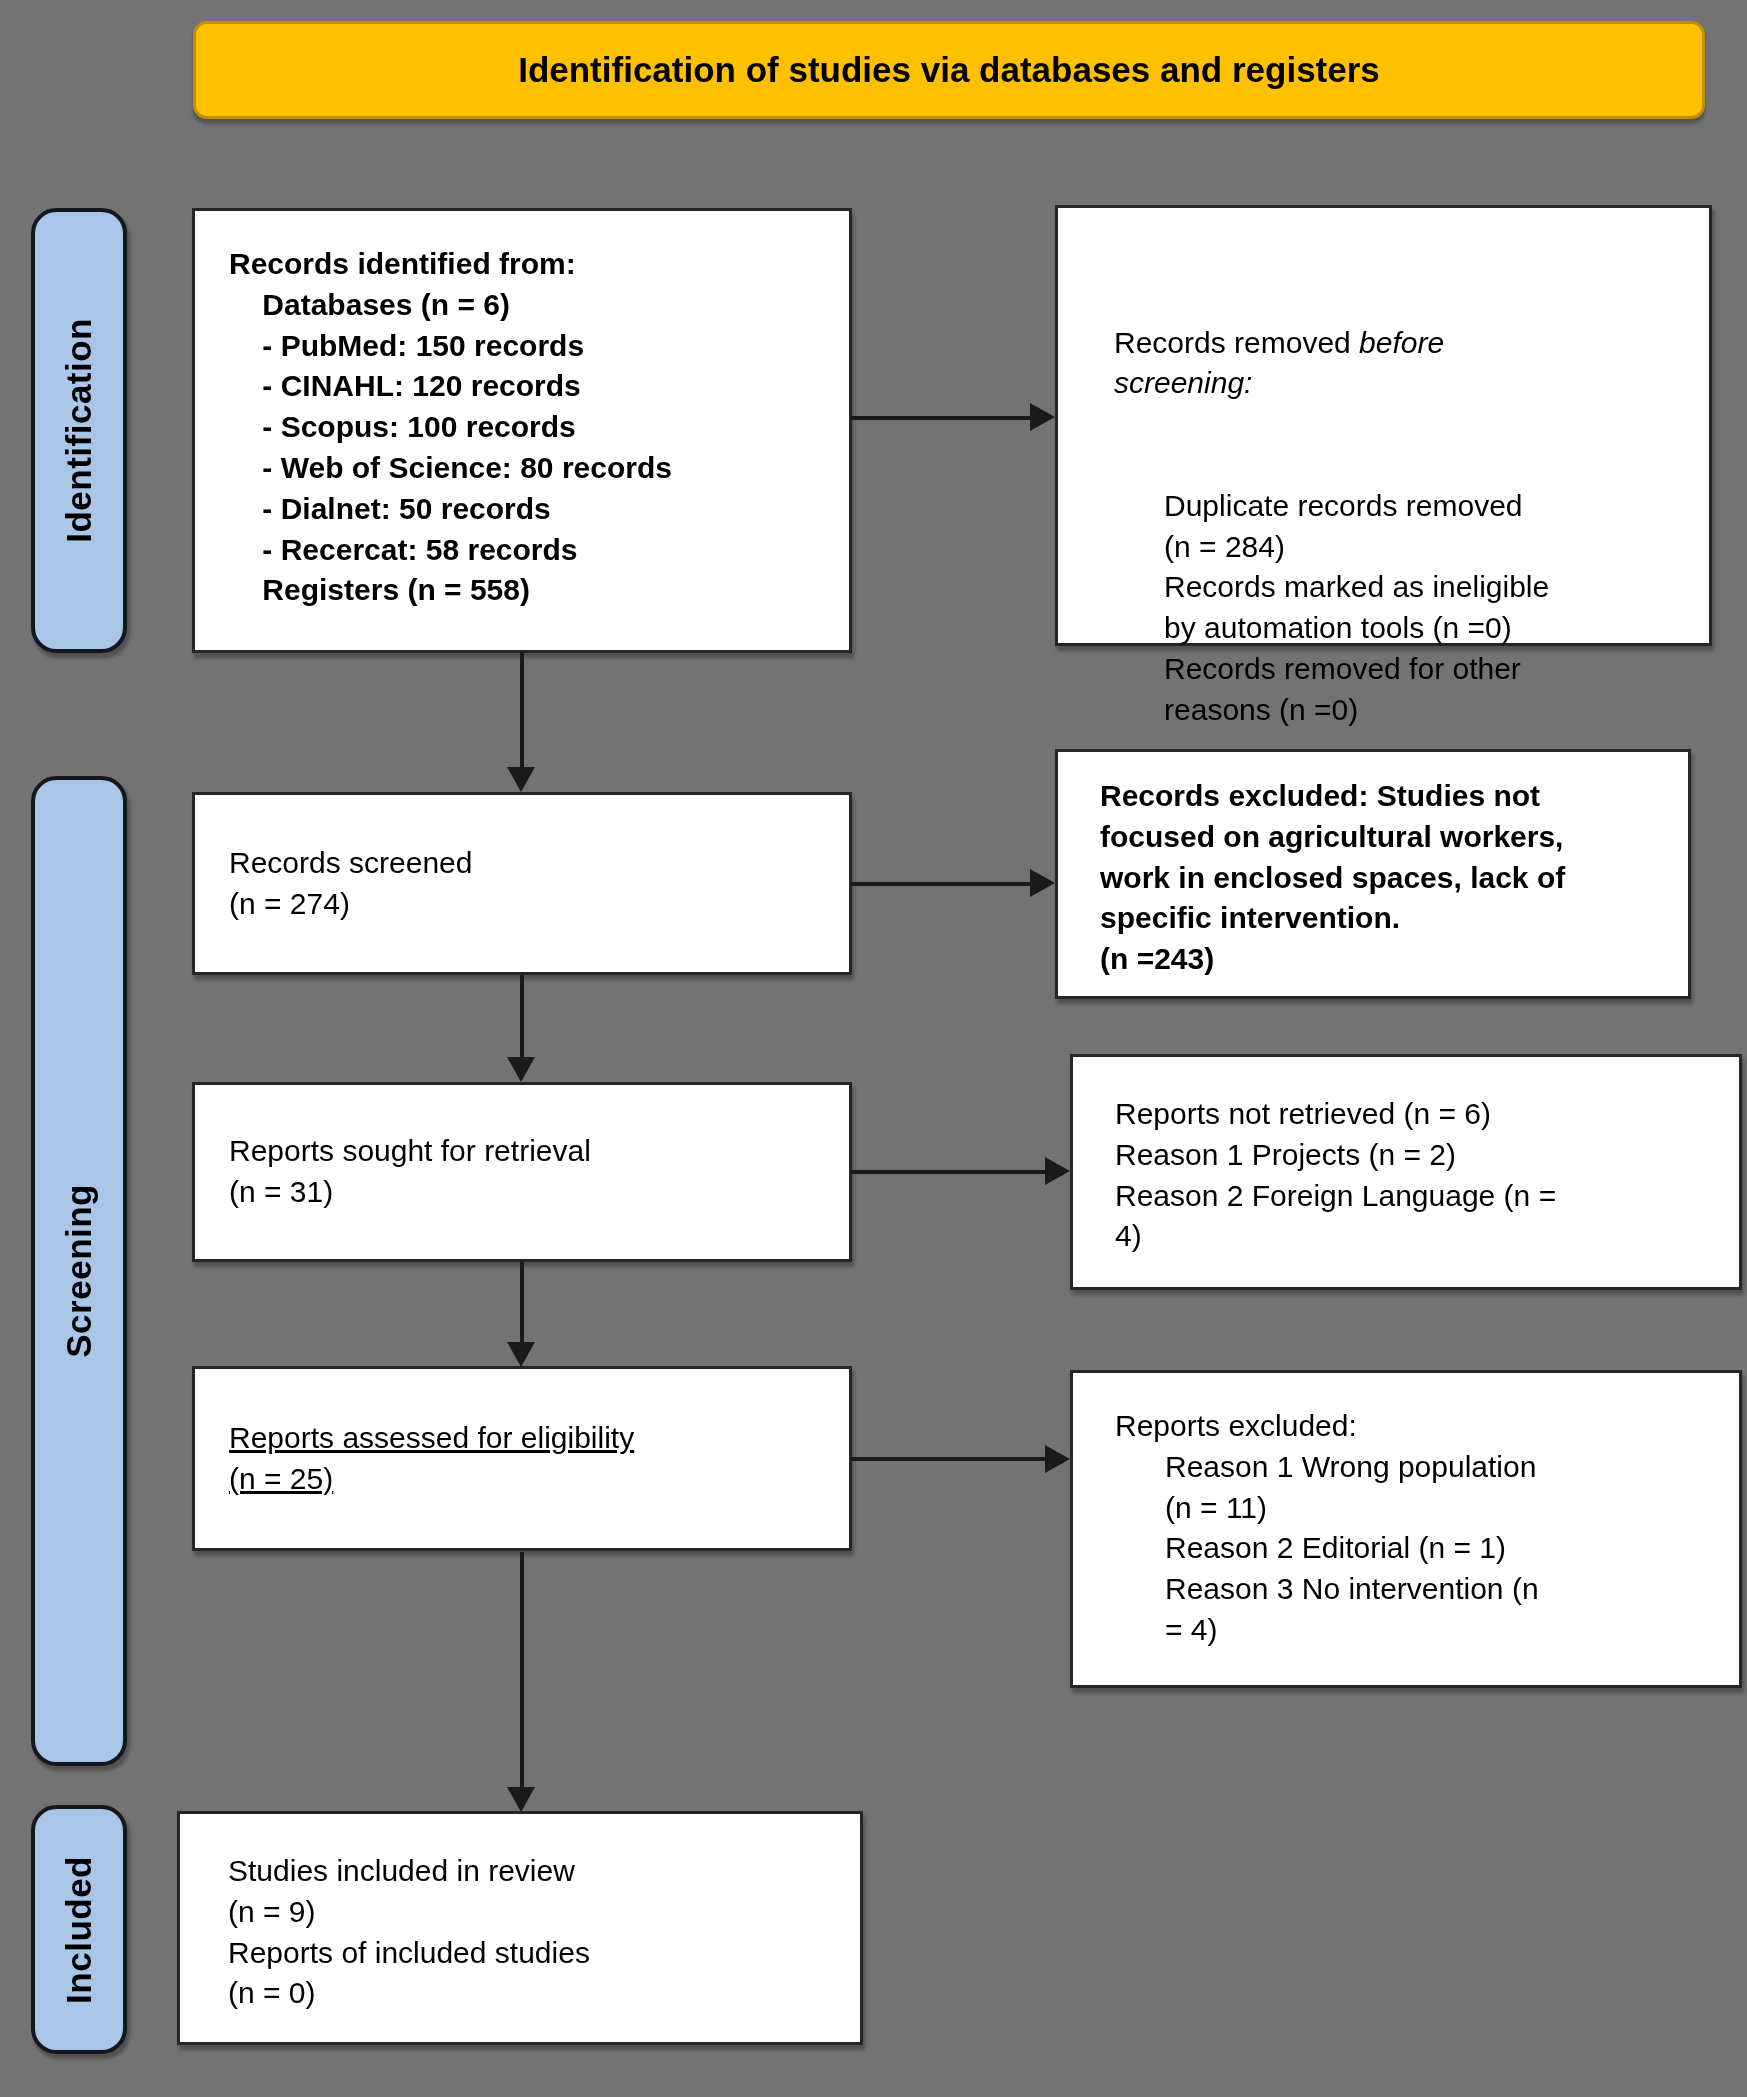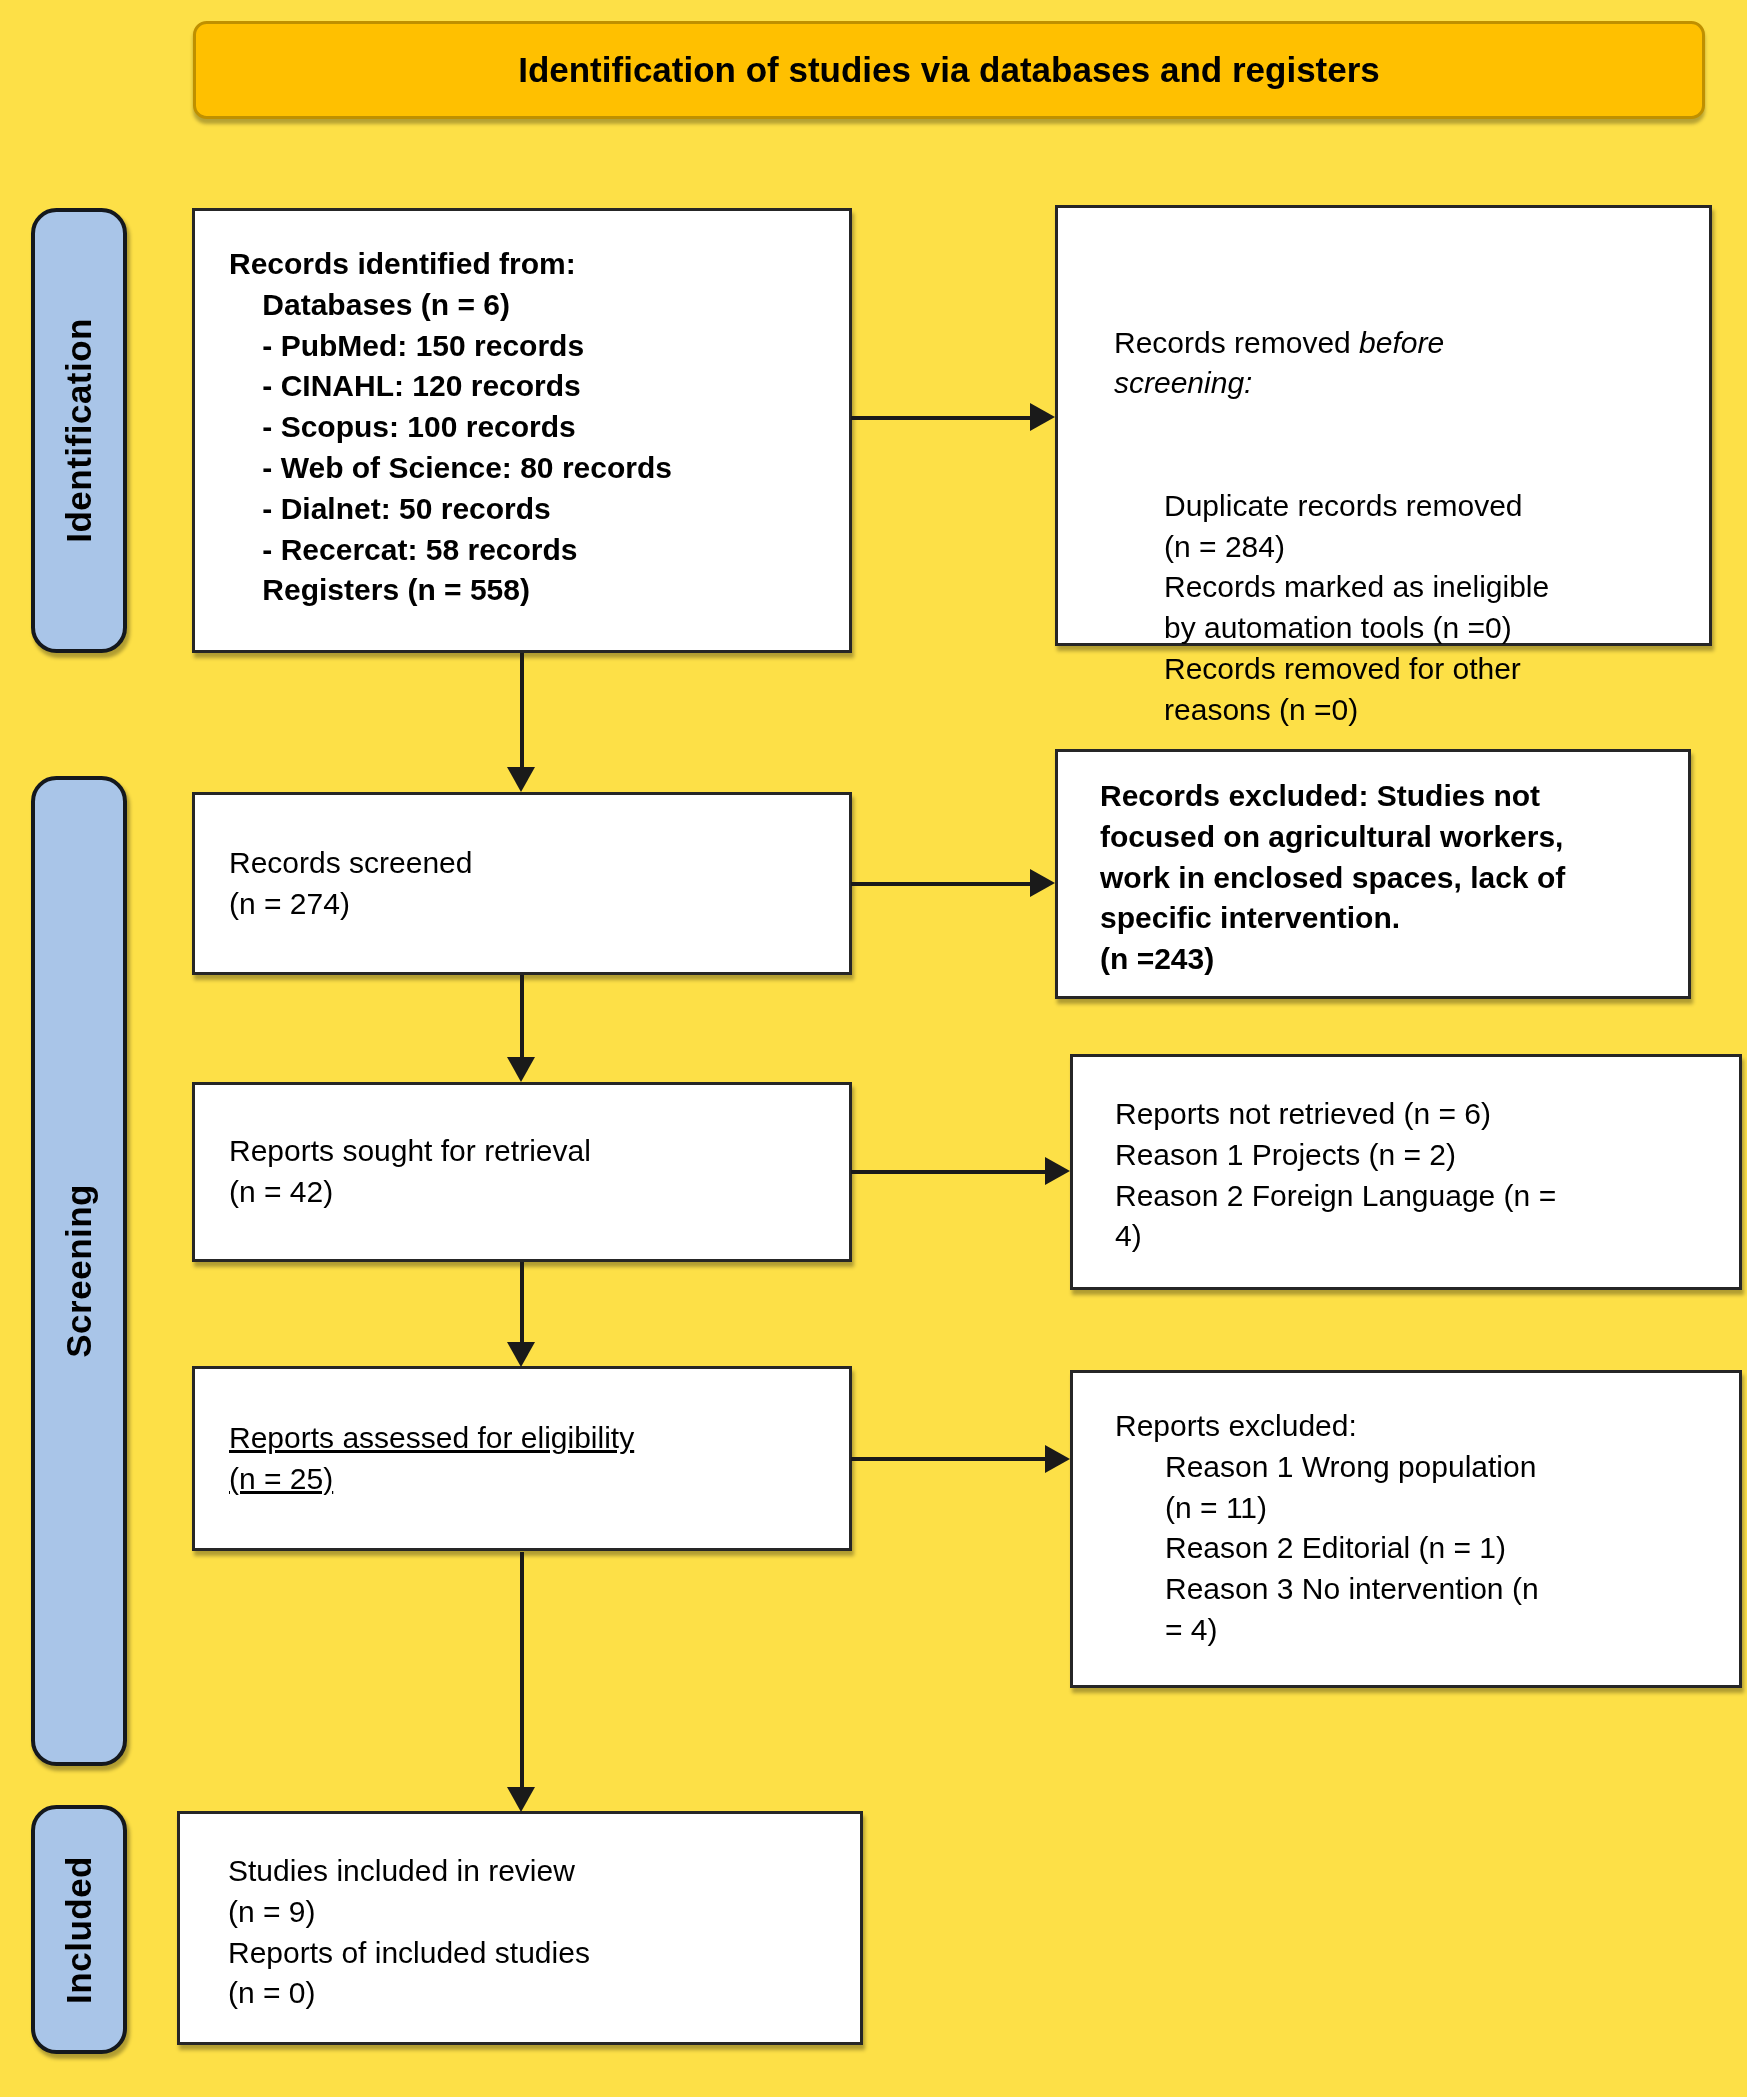--- a/index.html
+++ b/index.html
@@ -6,21 +6,21 @@
     --banner-fill:#FFC000;
     --banner-border:#BF9000;
     --stage-fill:#A9C5E8;
     --stage-border:#14181D;
     --box-border:#262626;
     --arrow:#1A1A1A;
   }
   *{box-sizing:border-box;margin:0;padding:0;}
   html,body{background:#ffffff;}
   body{font-family:"Liberation Sans","DejaVu Sans",sans-serif;color:#000;}
-  .canvas{position:relative;width:1748px;height:2097px;background:#fde047;overflow:hidden;}
+  .canvas{position:relative;width:1748px;height:2097px;background:#737373;overflow:hidden;}
 
   
   .banner{
     position:absolute;left:193px;top:21px;width:1512px;height:98px;
     background:var(--banner-fill);
     border:3.2px solid var(--banner-border);
     border-radius:13.8px;
     display:flex;align-items:center;justify-content:center;
     font-weight:bold;font-size:35px;
     box-shadow:0 4.8px 3.7px rgba(0,0,0,0.28);
@@ -143,21 +143,21 @@
   <div class="box rb2">
     <div class="txt">Records excluded: Studies not
 focused on agricultural workers,
 work in enclosed spaces, lack of
 specific intervention.
 (n =243)</div>
   </div>
 
   <div class="box b3 vcenter">
     <div class="txt">Reports sought for retrieval
-(n = 42)</div>
+(n = 31)</div>
   </div>
   <div class="box rb3">
     <div class="txt">Reports not retrieved (n = 6)
 Reason 1 Projects (n = 2)
 Reason 2 Foreign Language (n =
 4)</div>
   </div>
 
   <div class="box b4 vcenter">
     <div class="txt">Reports assessed for eligibility

